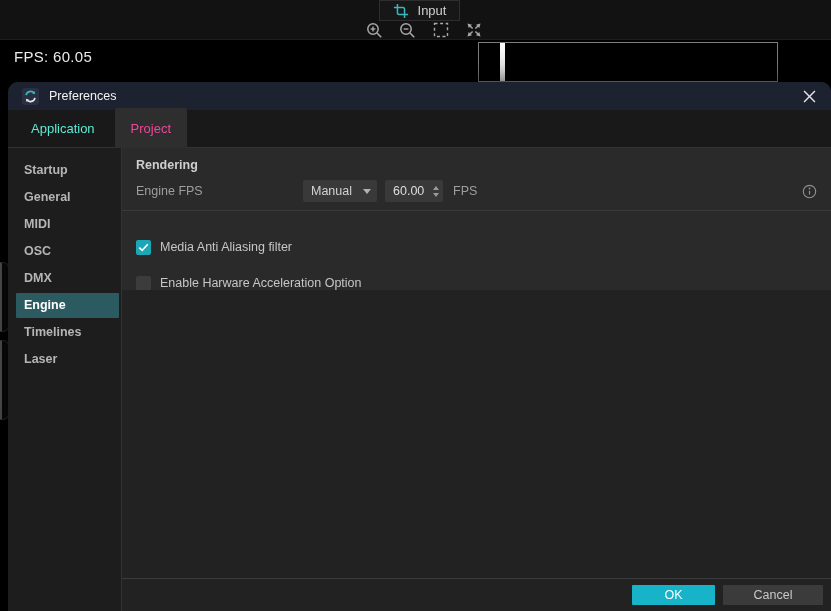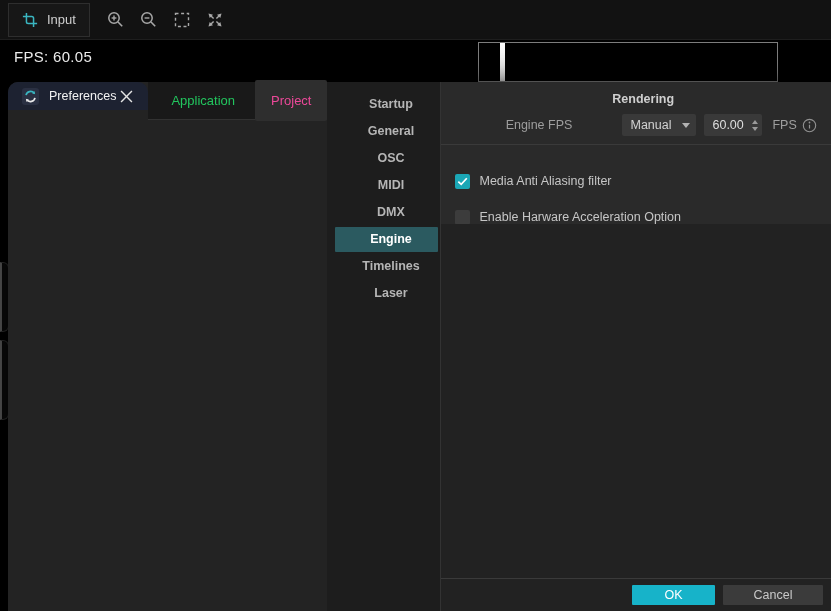--- a/index.html
+++ b/index.html
@@ -9,21 +9,21 @@
     font-family: "Liberation Sans", sans-serif;
     position: relative;
     overflow: hidden;
     color: #ccc;
   }
 
   
   .toolbar {
     position: absolute; top:0; left:0; width:831px; height:40px;
     background:#121212; border-bottom:1px solid #1e1e1e;
-    display:flex; align-items:center;
+    display:flex; align-items:center;flex-direction:column;
   }
   .input-tab {
     margin-left:8px; height:34px; padding:0 13px;
     display:flex; align-items:center; gap:9px;
     border:1px solid #2e2e2e; background:#171717;
   }
   .input-tab span { font-size:13px; color:#cfcfcf; }
   .tool-icons { display:flex; align-items:center; gap:15px; margin-left:17px; }
   .tool-btn { width:18px; height:18px; display:flex; align-items:center; justify-content:center; }
 
@@ -48,40 +48,40 @@
     border-radius:0 6px 6px 0;
   }
   .bg-tab.t1 { top:262px; height:70px; }
   .bg-tab.t2 { top:340px; height:80px; }
 
   
   .dialog {
     position:absolute; left:8px; top:82px; width:823px; height:529px;
     background:#232323; border-radius:10px 10px 0 0;
     box-shadow:0 0 24px rgba(0,0,0,.7);
-    display:flex; flex-direction:row;text-align:center;
+    display:flex; flex-direction:column;
   }
   .titlebar {
     height:28px; flex:0 0 28px; background:#1d2231;
     border-radius:10px 10px 0 0;
     display:flex; align-items:center; padding:0 12px;
   }
   .logo-badge {
     width:17px; height:17px; border-radius:3px; background:#2a3042;
     display:flex; align-items:center; justify-content:center; margin-left:2px;
   }
   .dlg-title { margin-left:10px; font-size:12.5px; color:#f2f2f2; }
   .close-btn { margin-left:auto; width:20px; height:20px; display:flex; align-items:center; justify-content:center; cursor:default; }
 
   .tabrow {
     height:38px; flex:0 0 38px; background:#191919;
     border-bottom:1px solid #323232;
     display:flex; align-items:center; padding-left:23px;
   }
-  .tab { font-size:13px; padding:5px 0; color:#22c55e; }
+  .tab { font-size:13px; padding:5px 0; color:#5eead4; }
   .tab.active {
     margin-left:20px; padding:13px 16px; background:#2e2e2e;
     color:#ec4899; border-radius:2px;
   }
 
   .dlg-body { flex:1; display:flex; min-height:0; }
 
   .sidebar {
     width:114px; flex:0 0 114px; background:#1d1d1d;
     border-right:1px solid #333; padding-top:9px;
@@ -225,22 +225,22 @@
 
   <div class="tabrow">
     <div class="tab">Application</div>
     <div class="tab active">Project</div>
   </div>
 
   <div class="dlg-body">
     <div class="sidebar">
       <div class="side-item">Startup</div>
       <div class="side-item">General</div>
+      <div class="side-item">MIDI</div>
       <div class="side-item">OSC</div>
-      <div class="side-item">MIDI</div>
       <div class="side-item">DMX</div>
       <div class="side-item selected">Engine</div>
       <div class="side-item">Timelines</div>
       <div class="side-item">Laser</div>
     </div>
 
     <div class="main">
 
       <div class="section rendering">
         <div class="sec-heading">Rendering</div>

